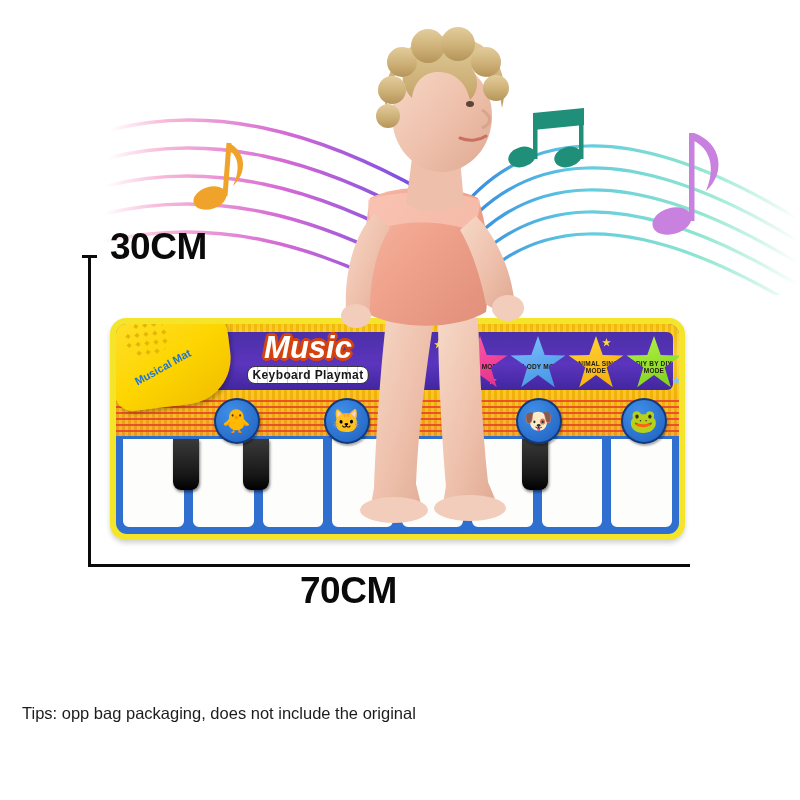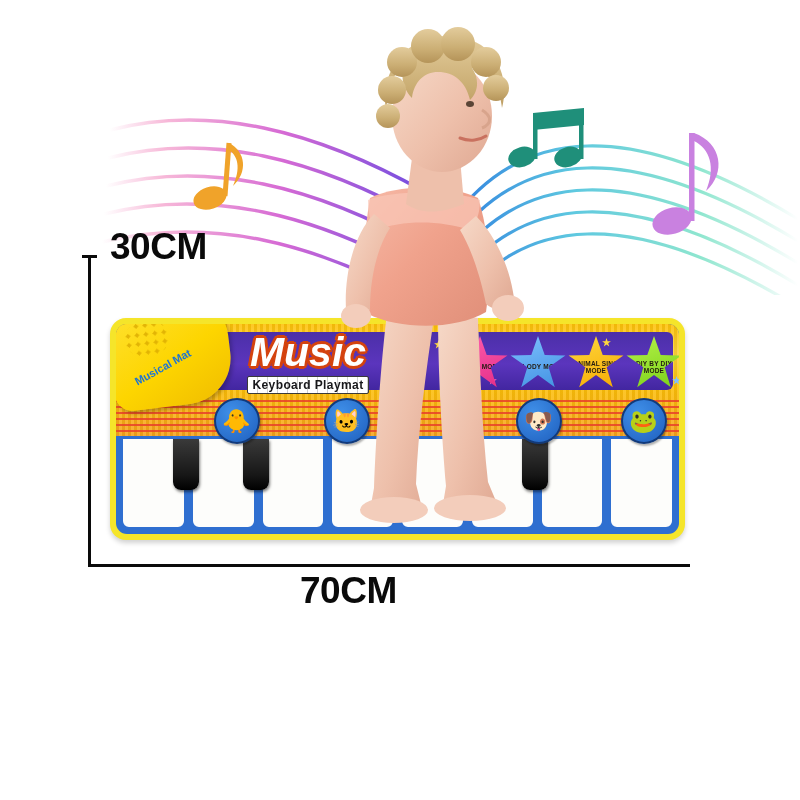--- a/index.html
+++ b/index.html
@@ -100,21 +100,21 @@
   
   #logo-block {
     position: absolute;
     left: 112px;
     top: 8px;
     width: 160px;
     text-align: center;
     z-index: 4;
   }
   #logo-main {
-    font-size: 41px;
+    font-size: 31px;
     font-weight: bold;
     font-style: italic;
     color: #ffffff;
     letter-spacing: 0px;
     line-height: 1;
     text-shadow:
       -2px -2px 0 #d4430f, 2px -2px 0 #d4430f,
       -2px  2px 0 #d4430f, 2px  2px 0 #d4430f,
        0   -3px 0 #d4430f, 0    3px 0 #d4430f,
       -3px  0   0 #d4430f, 3px  0   0 #d4430f;
@@ -122,21 +122,21 @@
   #logo-sub {
     display: inline-block;
     margin-top: 3px;
     padding: 1px 4px;
     font-size: 12px;
     font-weight: bold;
     color: #17171a;
     background:
       repeating-linear-gradient(90deg,#ffffff 0 9px,#cfcfcf 9px 10px);
     border: 1px solid #3a3a3a;
-    border-radius: 2px;
+    border-radius: 8px;
     letter-spacing: .4px;
     white-space: nowrap;
   }
 
   
   #control-panel {
     position: absolute;
     left: -6px;
     top: -22px;
     width: 120px;
@@ -477,15 +477,16 @@
     <circle cx="62" cy="72" r="14" fill="url(#hair)"></circle>
     <circle cx="58" cy="98" r="12" fill="url(#hair)"></circle>
 
     <path d="M152 92 C 162 98, 162 106, 152 110" fill="none" stroke="#d8a48c" stroke-width="3"></path>
     <ellipse cx="140" cy="86" rx="4" ry="3" fill="#5a4536"></ellipse>
     <path d="M130 120 C 140 124, 150 122, 156 118" fill="none" stroke="#c9715f" stroke-width="3" stroke-linecap="round"></path>
   </svg>
 
 
   <div id="tips-block">
+    <div>Tips: opp bag packaging, does not include the original</div>
   </div>
 
 </div>
 
 </body></html>

